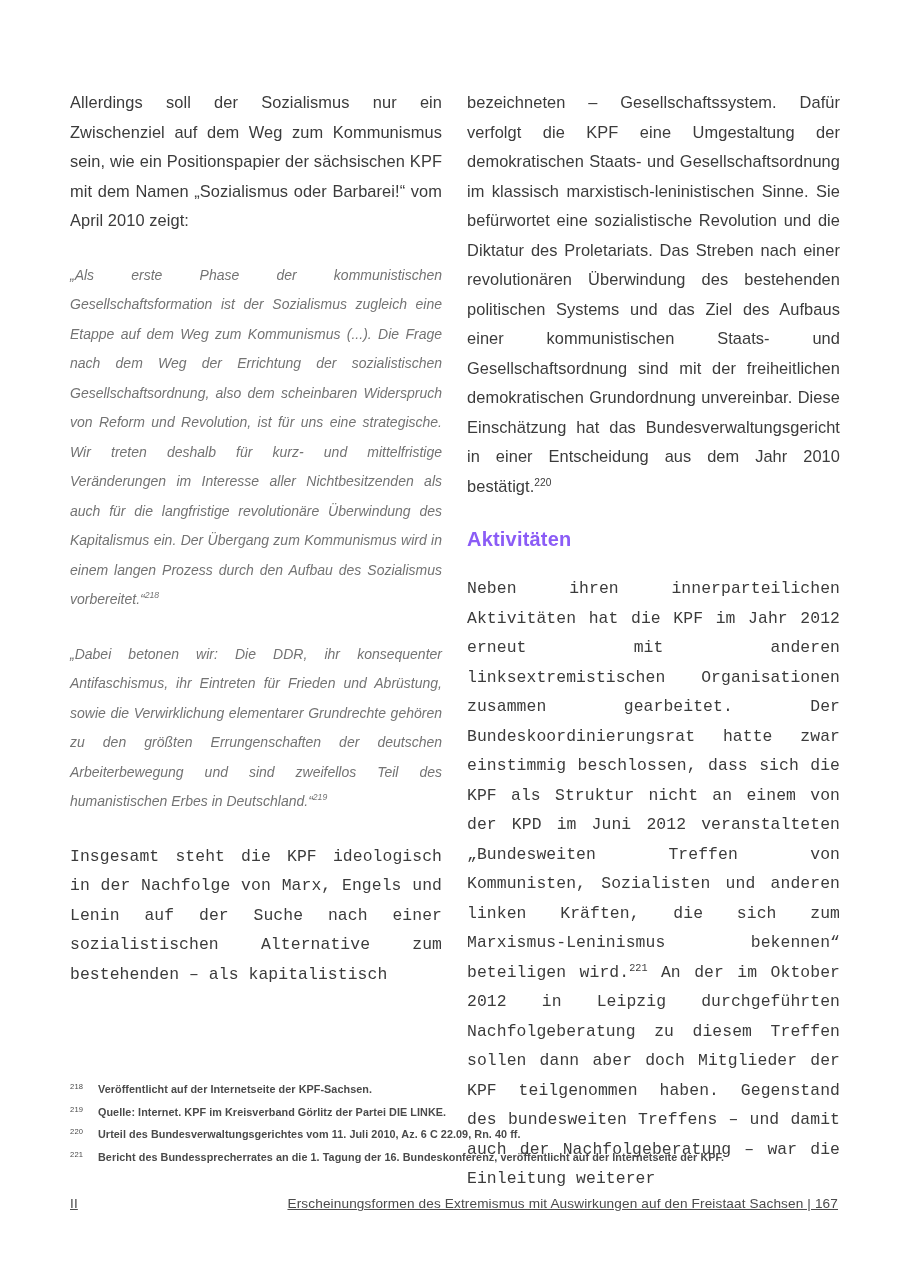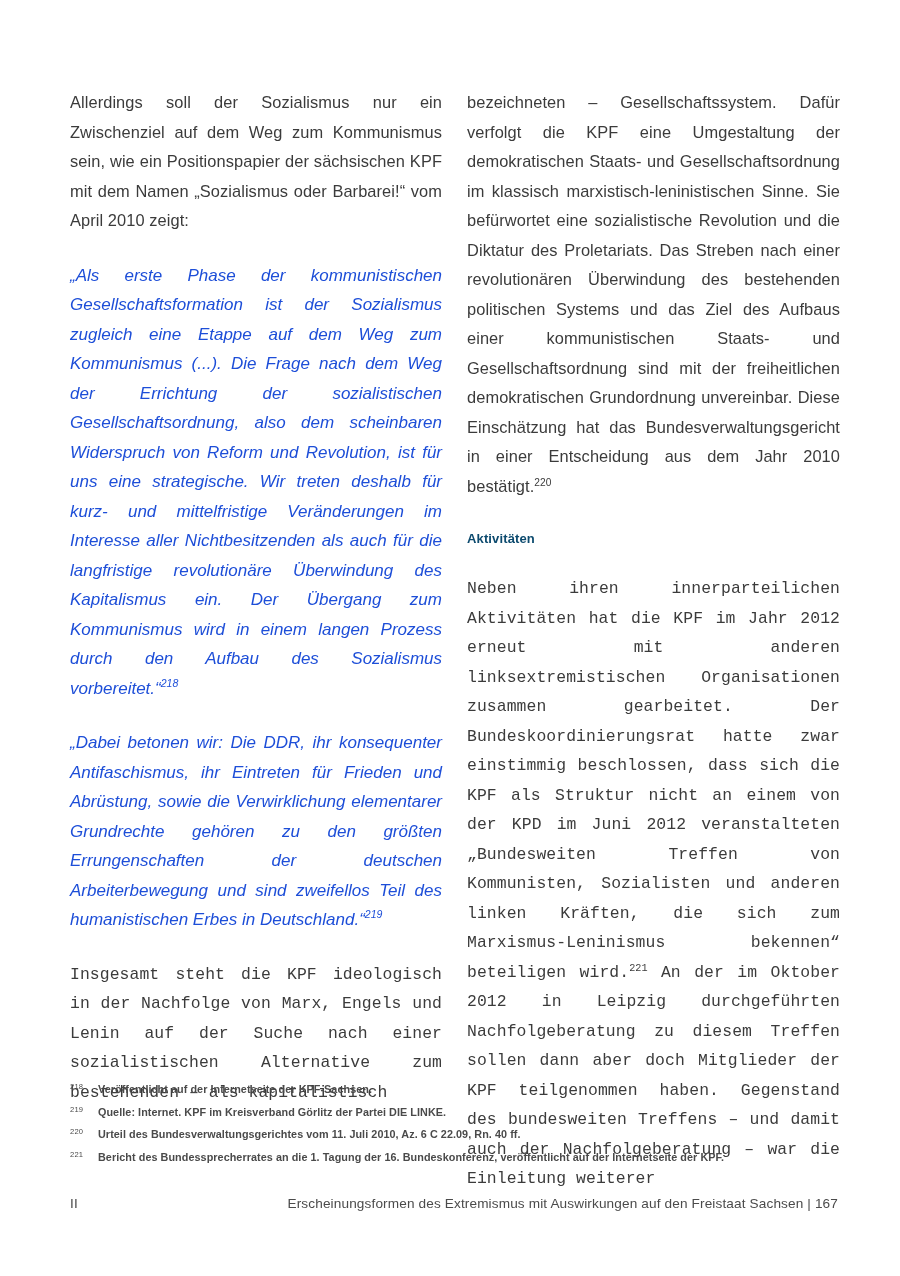--- a/index.html
+++ b/index.html
@@ -43,33 +43,33 @@
     text-align: justify;
     text-justify: inter-word;
     letter-spacing: 0.005em;
     hyphens: none;
     color: #3b3b3b;
   }
   p.body-par:last-child { margin-bottom: 0; font-family: Liberation Mono, monospace; }
 
   p.quote-par {
     margin: 0 0 25px 0;
-    font-size: 17px;
+    font-size: 14px;
     line-height: 29.5px;
     text-align: justify;
     font-style: italic;
-    color: #1d4ed8;
+    color: #737373;
   }
 
   h2.section-head {
     margin: 6px 0 22px 0;
-    font-size: 13px;
+    font-size: 20px;
     line-height: 26px;
     font-weight: 600;
-    color: #0c4a6e;
+    color: #8b5cf6;
     letter-spacing: 0.01em;
   }
 
   sup.fn {
     font-size: 0.62em;
     vertical-align: super;
     line-height: 0;
     letter-spacing: 0;
   }
 
@@ -105,20 +105,21 @@
   .footer {
     position: absolute;
     left: 70px;
     right: 62px;
     top: 1196px;
     display: flex;
     align-items: center;
     font-size: 13.6px;
     color: #4b4b4b;
     letter-spacing: 0.01em;
+    text-decoration: underline;
   }
   .footer-mark {
     flex: 0 0 auto;
     width: 160px;
   }
   .footer-title {
     flex: 1 1 auto;
     text-align: right;
     white-space: nowrap;
   }

